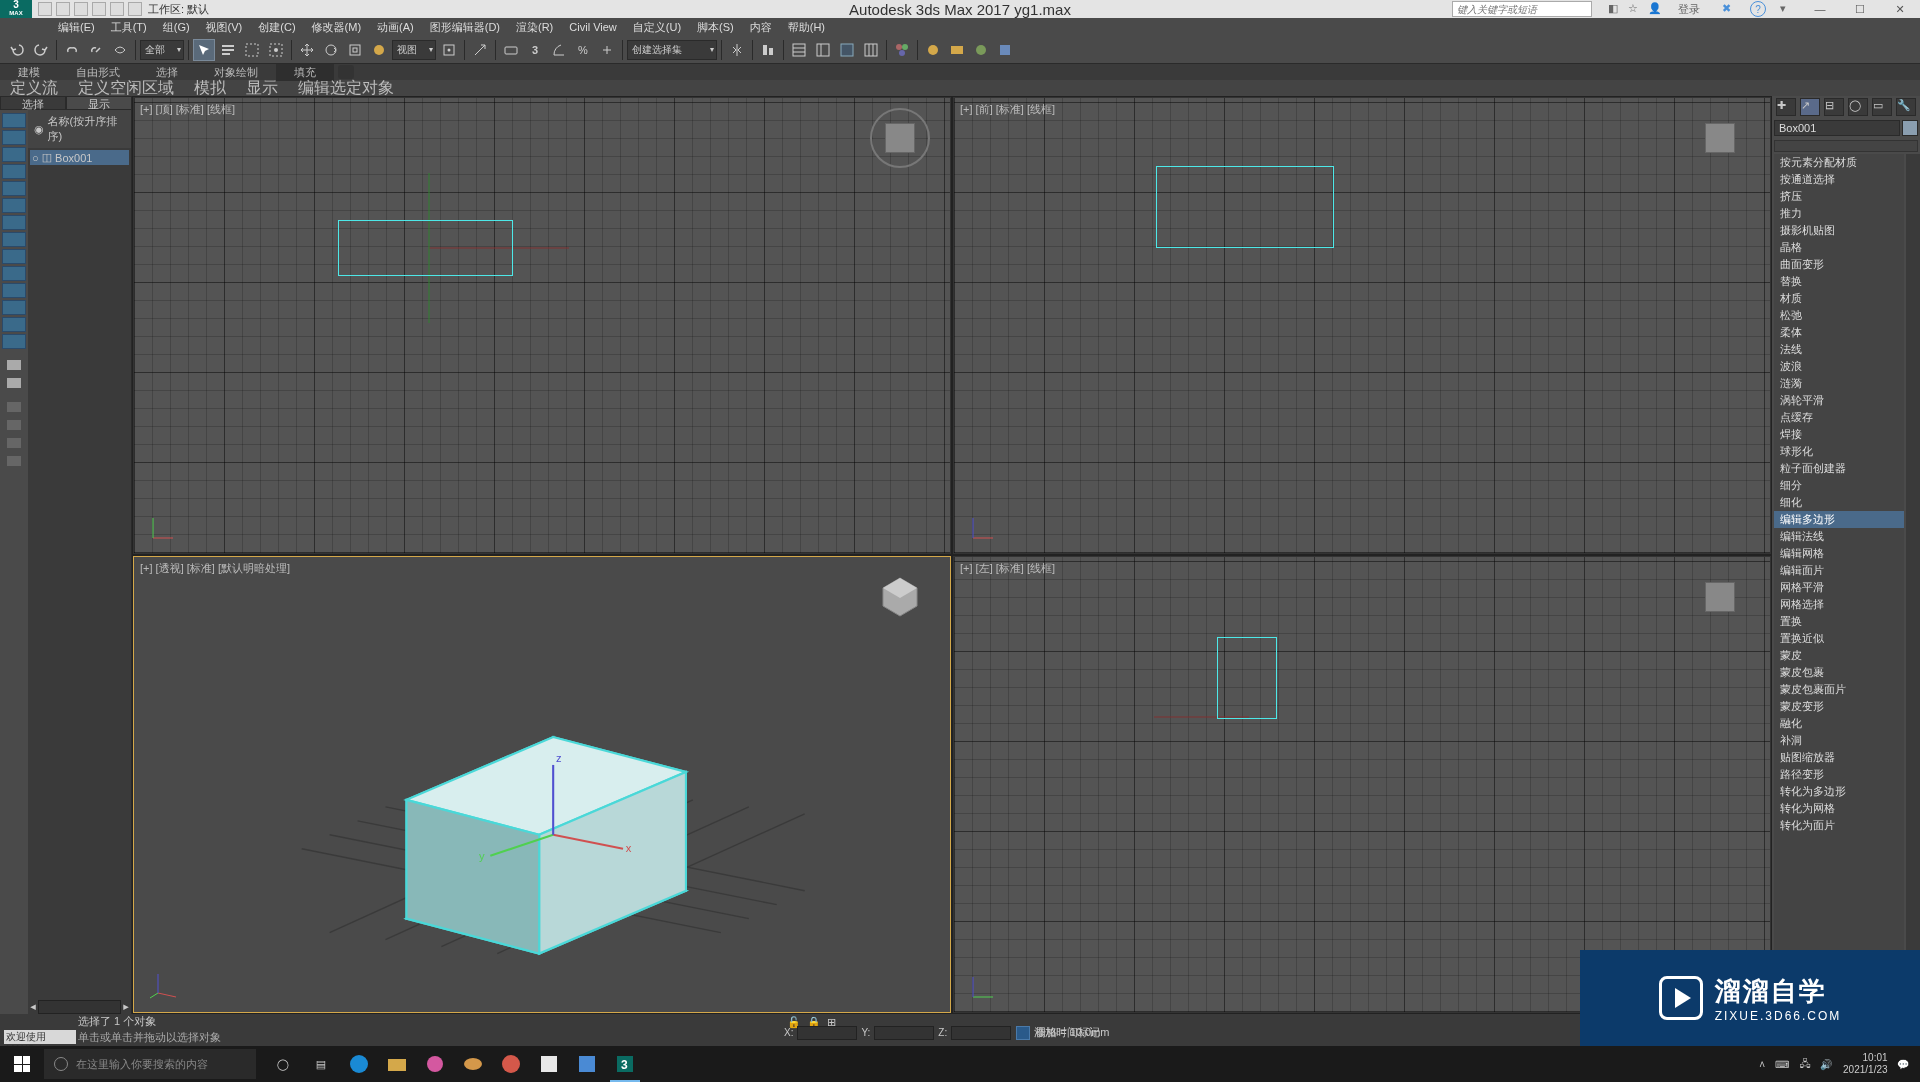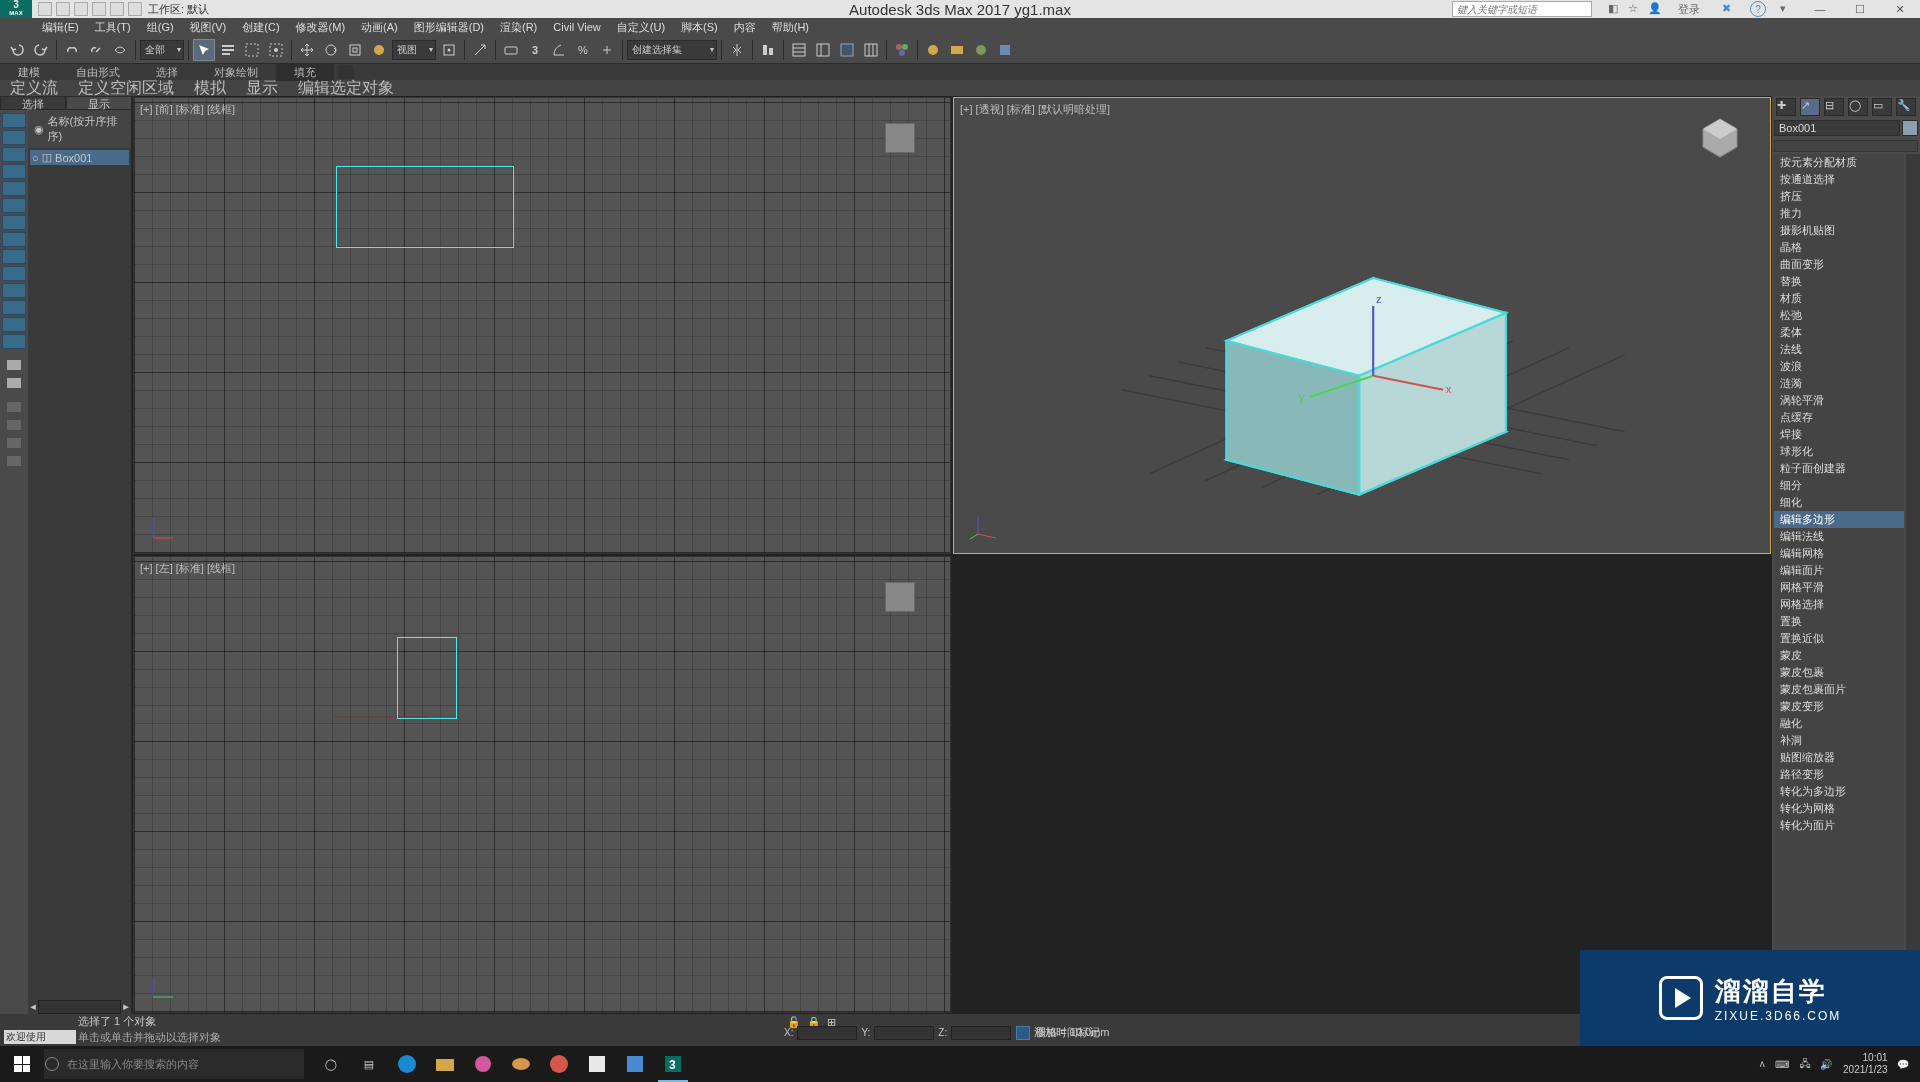--- a/index.html
+++ b/index.html
@@ -15,21 +15,21 @@
 .title-right { margin-left: auto; display: flex; align-items: center; gap: 6px; }
 .search-box { width: 140px; height: 16px; background: #fff; border: 1px solid #aaa; font-style: italic; color: #999; font-size: 10px; padding: 0 4px; }
 .title-icons { display: flex; gap: 6px; margin: 0 10px; }
 .title-icon { width: 14px; height: 14px; color: #666; }
 .login-text { color: #666; font-size: 11px; }
 .help-icon { width: 16px; height: 16px; border-radius: 50%; border: 1px solid #4a90d9; color: #4a90d9; display: flex; align-items: center; justify-content: center; font-size: 10px; margin: 0 8px; }
 .win-controls { display: flex; }
 .win-btn { width: 40px; height: 18px; display: flex; align-items: center; justify-content: center; color: #555; }
 
 
-.menubar { height: 18px; background: #4a4a4a; display: flex; align-items: center; padding-left: 34px; }
+.menubar { height: 18px; background: #4a4a4a; display: flex; align-items: center; padding-left: 50px; }
 .menu-item { padding: 0 8px; font-size: 11px; color: #ddd; cursor: pointer; }
 
 
 .main-toolbar { height: 28px; background: #4a4a4a; border-bottom: 1px solid #2a2a2a; display: flex; align-items: center; padding: 0 6px; gap: 2px; }
 .tb-btn { width: 22px; height: 22px; display: flex; align-items: center; justify-content: center; border: 1px solid transparent; }
 .tb-btn.active { background: #5a6a7a; border: 1px solid #7a8a9a; }
 .tb-sep { width: 1px; height: 20px; background: #2a2a2a; margin: 0 2px; }
 .tb-dropdown { height: 20px; background: #3a3a3a; border: 1px solid #2a2a2a; color: #ccc; font-size: 10px; padding: 0 14px 0 4px; display: flex; align-items: center; position: relative; }
 .tb-dropdown::after { content: "▾"; position: absolute; right: 2px; font-size: 8px; }
 
@@ -114,21 +114,21 @@
 .coord-lbl { font-size: 10px; }
 .addkey { position: absolute; left: 1016px; bottom: 6px; font-size: 11px; display: flex; align-items: center; gap: 4px; }
 .lock-icons { position: absolute; left: 787px; top: 2px; display: flex; gap: 6px; }
 .lock-icon { width: 14px; height: 14px; }
 
 
 .taskbar { position: absolute; bottom: 0; left: 0; right: 0; height: 36px; background: #1a1a1a; display: flex; align-items: center; z-index: 100; }
 .start-btn { width: 44px; height: 36px; display: flex; align-items: center; justify-content: center; }
 .win-logo { width: 16px; height: 16px; display: grid; grid-template: 1fr 1fr / 1fr 1fr; gap: 1px; }
 .win-logo span { background: #fff; }
-.search-bar { width: 260px; height: 30px; background: #2a2a2a; display: flex; align-items: center; padding: 0 1px; gap: 8px; color: #888; }
+.search-bar { width: 212px; height: 30px; background: #2a2a2a; display: flex; align-items: center; padding: 0 10px; gap: 8px; color: #888; }
 .search-circle { width: 14px; height: 14px; border: 1.5px solid #888; border-radius: 50%; }
 .task-icons { display: flex; margin-left: 8px; }
 .task-icon { width: 38px; height: 36px; display: flex; align-items: center; justify-content: center; position: relative; }
 .task-icon.active::after { content: ""; position: absolute; bottom: 0; left: 4px; right: 4px; height: 2px; background: #76b9ed; }
 .tray { margin-left: auto; display: flex; align-items: center; gap: 10px; padding-right: 10px; color: #ccc; font-size: 10px; }
 .clock { text-align: right; line-height: 12px; }
 
 
 .watermark { position: absolute; right: 0; bottom: 36px; width: 340px; height: 96px; background: #0c3a6a; display: flex; align-items: center; justify-content: center; gap: 12px; z-index: 50; }
 .wm-play { width: 44px; height: 44px; border: 3px solid #fff; border-radius: 8px; display: flex; align-items: center; justify-content: center; }
@@ -447,20 +447,36 @@
           <div style="width:10px;text-align:center">◂</div>
           <div class="se-scroll"></div>
           <div style="width:10px;text-align:center">▸</div>
         </div>
       </div>
     </div>
   </div>
 
   <div class="viewports">
 
+    <div class="viewport">
+      <div class="vp-grid"></div>
+      <div class="vp-label">[+] [顶] [标准] [线框]</div>
+      <svg class="vp-axis" style="left:275px;top:75px" width="160" height="150">
+        <line x1="20" y1="75" x2="160" y2="75" stroke="#803030" stroke-width="1"></line>
+        <line x1="20" y1="0" x2="20" y2="150" stroke="#308030" stroke-width="1"></line>
+      </svg>
+      <div class="vp-box" style="left:204px;top:122px;width:175px;height:56px"></div>
+      <div class="vp-cube-widget" style="border:2px solid #777">
+        <div class="vp-cube-inner"></div>
+      </div>
+      <svg class="vp-axis-corner" width="30" height="30">
+        <line x1="5" y1="25" x2="25" y2="25" stroke="#d05050"></line>
+          <line x1="5" y1="25" x2="5" y2="5" stroke="#50d050"></line>
+      </svg>
+    </div>
 
     <div class="viewport">
       <div class="vp-grid"></div>
       <div class="vp-label">[+] [前] [标准] [线框]</div>
       <div class="vp-box" style="left:202px;top:68px;width:178px;height:82px"></div>
       <div class="vp-cube-widget">
         <div class="vp-cube-inner"></div>
       </div>
       <svg class="vp-axis-corner" width="30" height="30">
         <line x1="5" y1="25" x2="25" y2="25" stroke="#d05050"></line>

